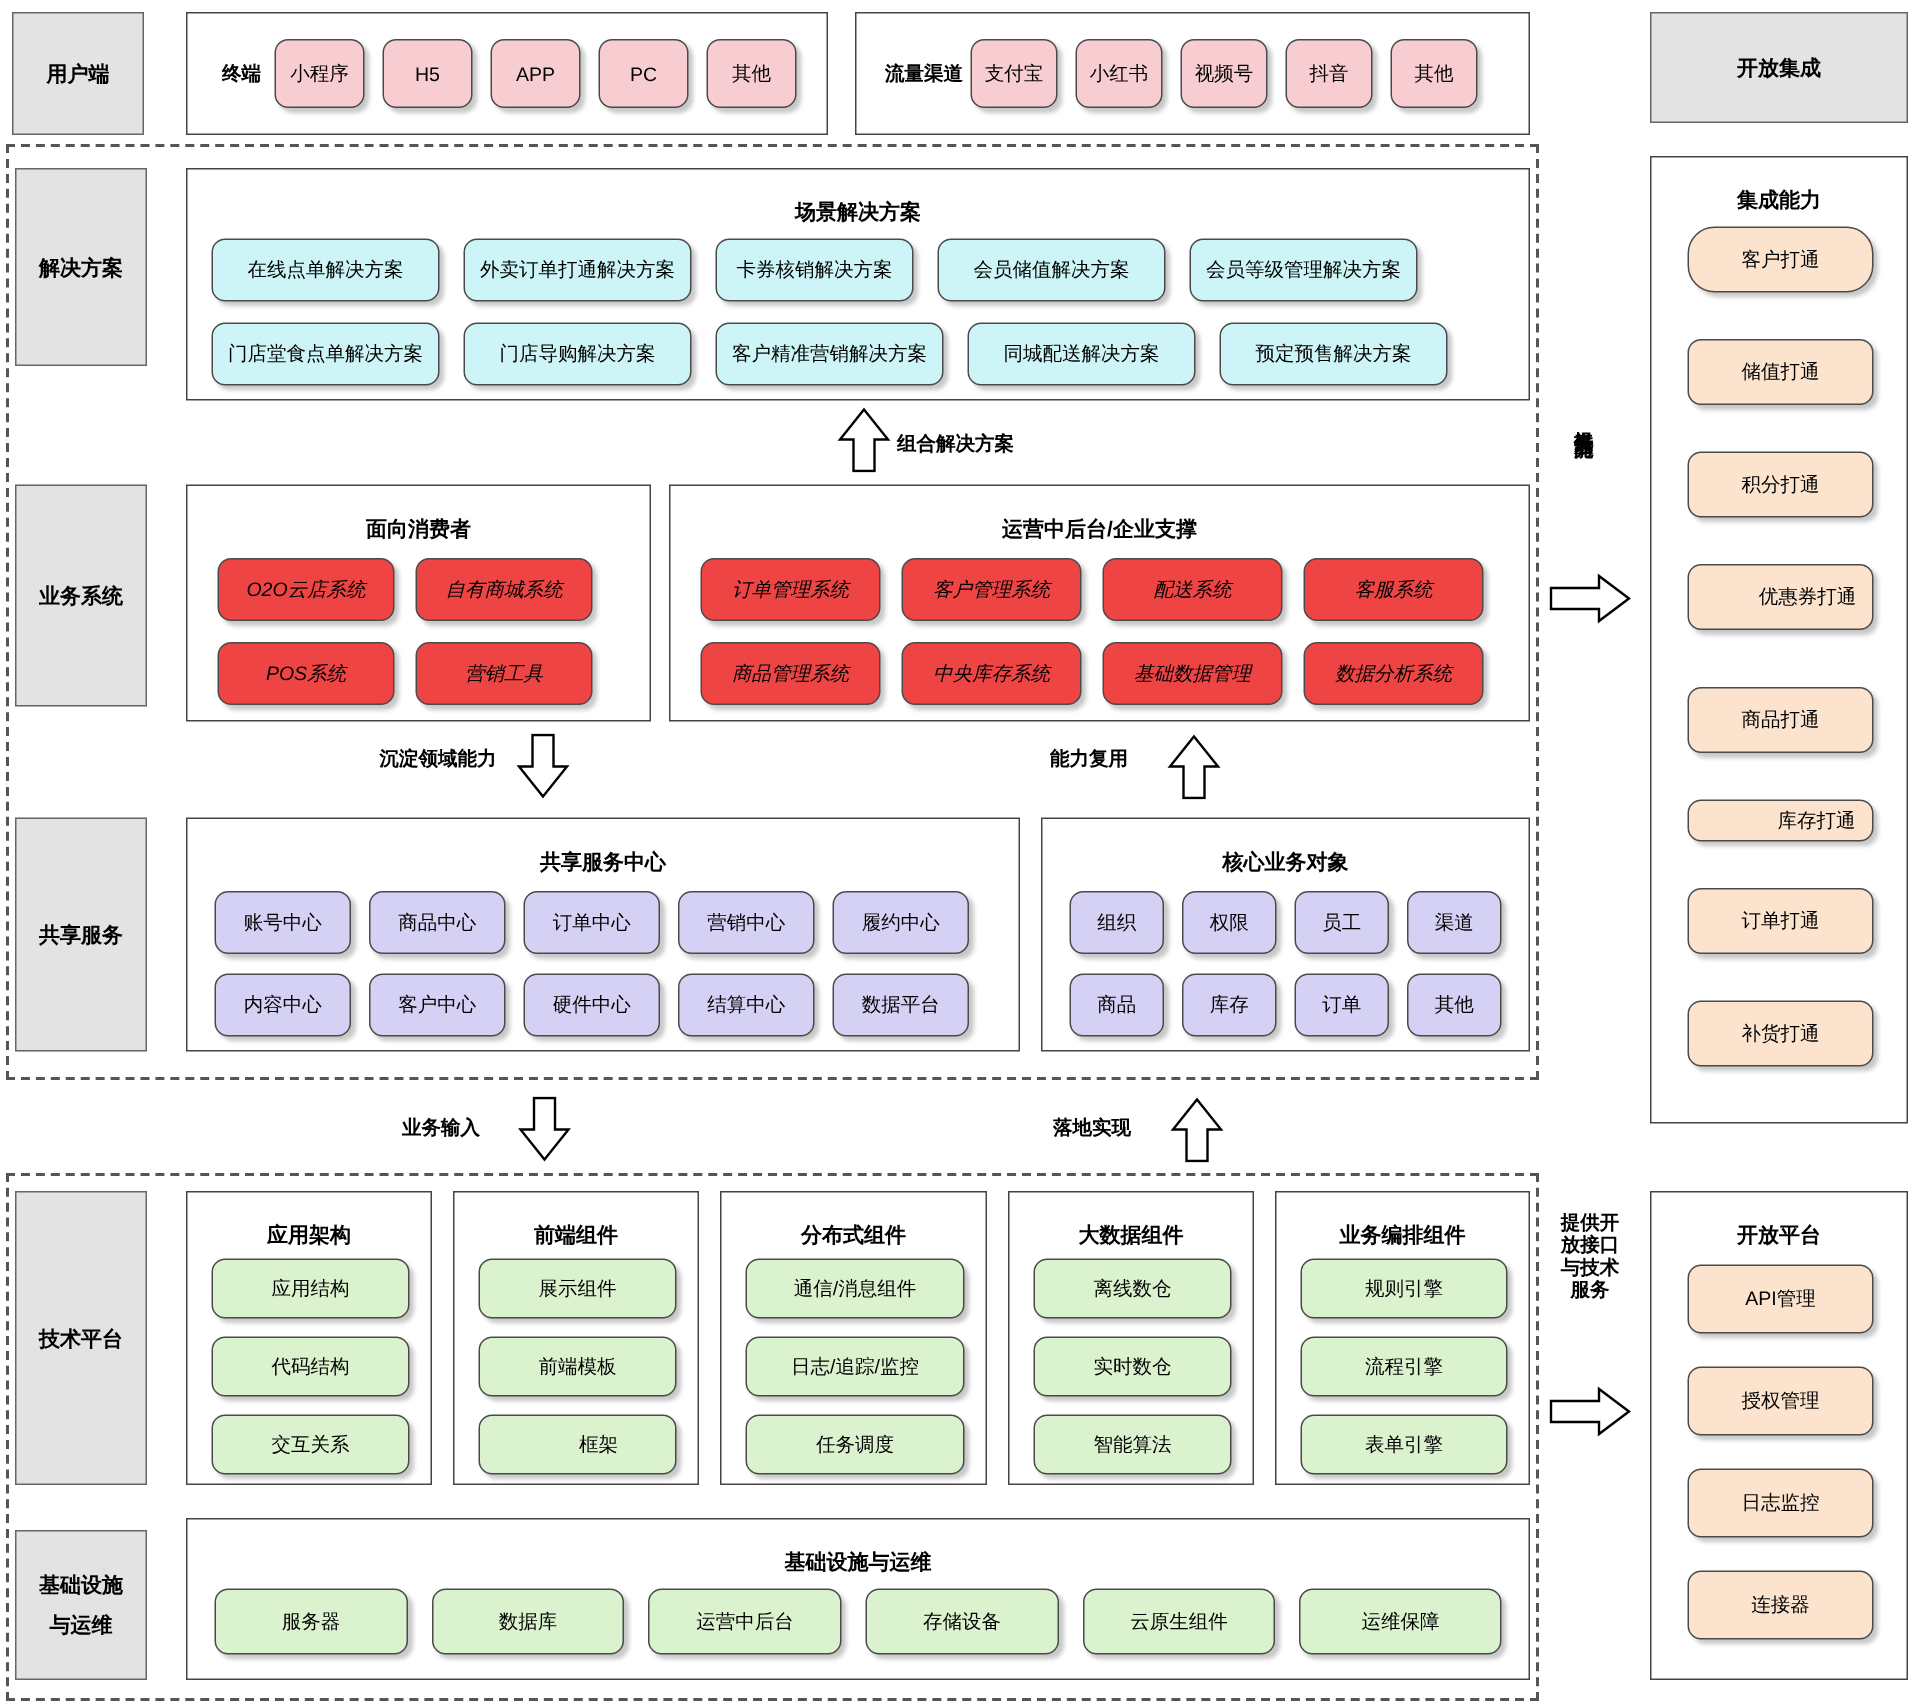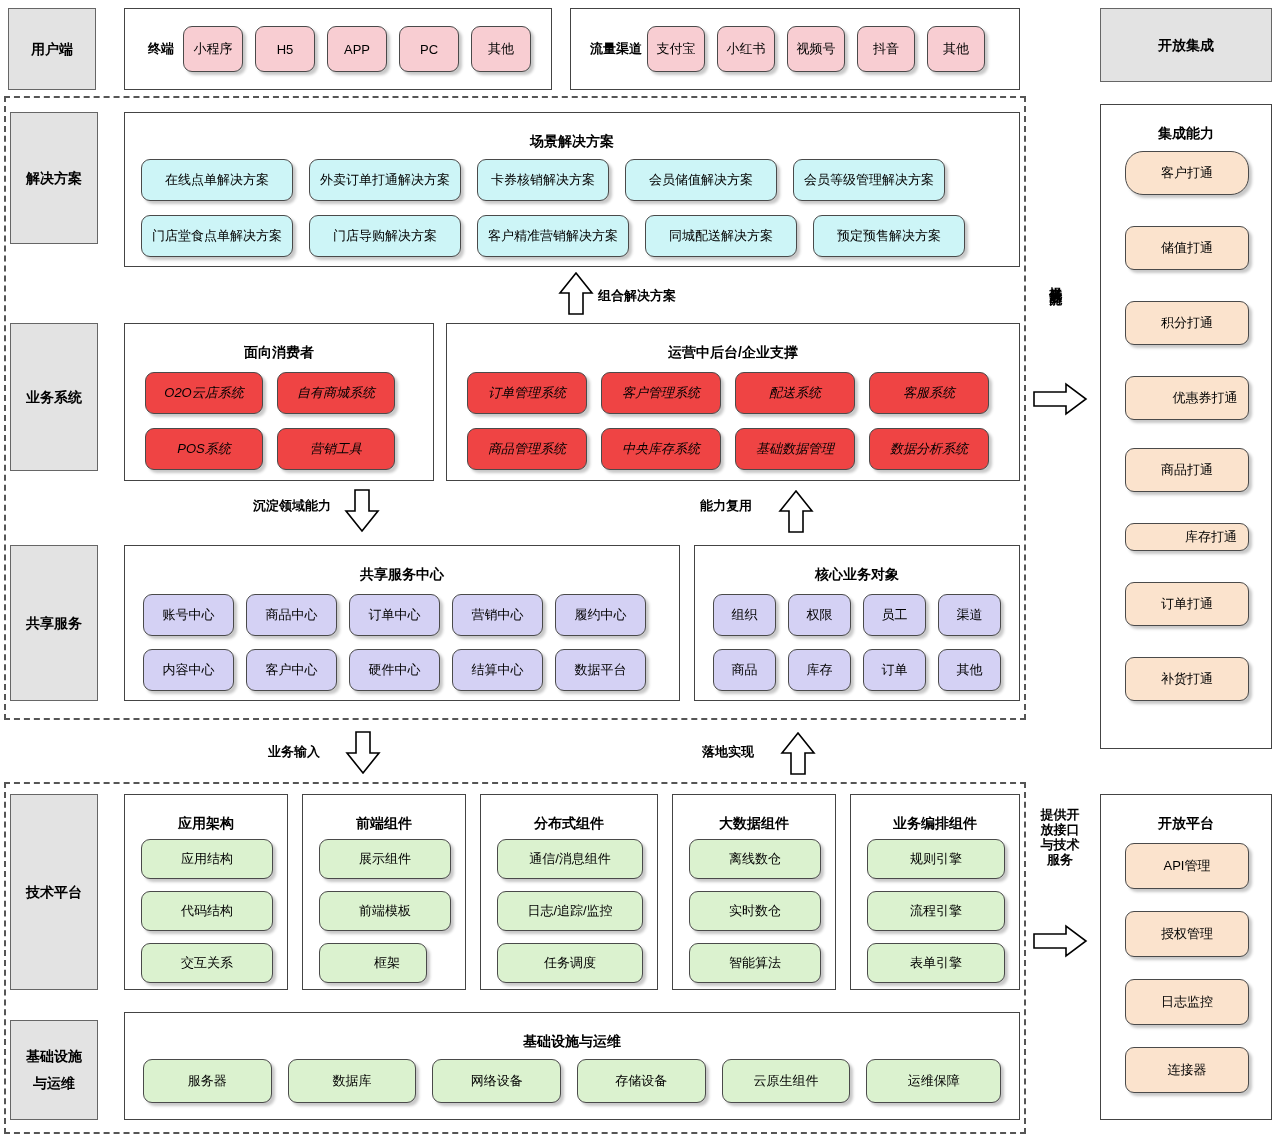--- a/index.html
+++ b/index.html
@@ -262,21 +262,21 @@
       <div class="chip green" style="width:132px;height:40px;margin-bottom:12px;">代码结构</div>
       <div class="chip green" style="width:132px;height:40px;">交互关系</div>
     </div>
   </div>
 
   <div class="panel" style="left:302px;top:794px;width:164px;height:196px;">
     <div class="panel-title">前端组件</div>
     <div style="padding:2px 16px 0 16px;">
       <div class="chip green" style="width:132px;height:40px;margin-bottom:12px;">展示组件</div>
       <div class="chip green" style="width:132px;height:40px;margin-bottom:12px;">前端模板</div>
-      <div class="chip green" style="width:108px;height:40px;padding-left:28px;">框架</div>
+      <div class="chip green" style="width:132px;height:40px;padding-left:28px;">框架</div>
     </div>
   </div>
 
   <div class="panel" style="left:480px;top:794px;width:178px;height:196px;">
     <div class="panel-title">分布式组件</div>
     <div style="padding:2px 16px 0 16px;">
       <div class="chip green" style="width:146px;height:40px;margin-bottom:12px;">通信/消息组件</div>
       <div class="chip green" style="width:146px;height:40px;margin-bottom:12px;">日志/追踪/监控</div>
       <div class="chip green" style="width:146px;height:40px;">任务调度</div>
     </div>
@@ -303,21 +303,21 @@
   <div class="row-label" style="left:10px;top:1020px;width:88px;height:100px;flex-direction:column;">
     <span>基础设施</span>
     <span>与运维</span>
   </div>
 
   <div class="panel" style="left:124px;top:1012px;width:896px;height:108px;">
     <div class="panel-title">基础设施与运维</div>
     <div class="flex-row" style="gap:16px;padding:4px 18px 0 18px;">
       <div class="chip green" style="width:130px;height:44px;">服务器</div>
       <div class="chip green" style="width:130px;height:44px;">数据库</div>
-      <div class="chip green" style="width:130px;height:44px;">网络设备</div>
+      <div class="chip green" style="width:130px;height:44px;">运营中后台</div>
       <div class="chip green" style="width:130px;height:44px;">存储设备</div>
       <div class="chip green" style="width:130px;height:44px;">云原生组件</div>
       <div class="chip green" style="width:136px;height:44px;">运维保障</div>
     </div>
   </div>
 
   <div class="vtext narrow" style="left:1044px;top:272px;">
     <span style="writing-mode:vertical-rl;display:inline-block;letter-spacing:1px;">提供开放能力</span>
   </div>
   <div class="arrow" style="left:1032px;top:382px;">
@@ -325,21 +325,21 @@
       <polygon points="2,10 34,10 34,2 54,17 34,32 34,24 2,24" fill="#ffffff" stroke="#000" stroke-width="1.6"></polygon>
     </svg>
   </div>
 
   <div class="panel" style="left:1100px;top:104px;width:172px;height:645px;">
     <div class="panel-title">集成能力</div>
     <div style="padding:4px 24px 0 24px;">
       <div class="chip orange" style="width:124px;height:44px;margin-bottom:31px;border-radius:18px;">客户打通</div>
       <div class="chip orange" style="width:124px;height:44px;margin-bottom:31px;">储值打通</div>
       <div class="chip orange" style="width:124px;height:44px;margin-bottom:31px;">积分打通</div>
-      <div class="chip orange" style="width:124px;height:44px;margin-bottom:28px;padding-left:36px;">优惠券打通</div>
+      <div class="chip orange" style="width:124px;height:44px;margin-bottom:38px;padding-left:36px;">优惠券打通</div>
       <div class="chip orange" style="width:124px;height:44px;margin-bottom:31px;">商品打通</div>
       <div class="chip orange" style="width:124px;height:28px;margin-bottom:31px;padding-left:48px;">库存打通</div>
       <div class="chip orange" style="width:124px;height:44px;margin-bottom:31px;">订单打通</div>
       <div class="chip orange" style="width:124px;height:44px;">补货打通</div>
     </div>
   </div>
 
   <div class="vtext" style="left:1040px;top:808px;width:40px;">
     <span style="display:inline-block;width:40px;word-break:break-all;line-height:1.15;">提供开放接口与技术服务</span>
   </div>

